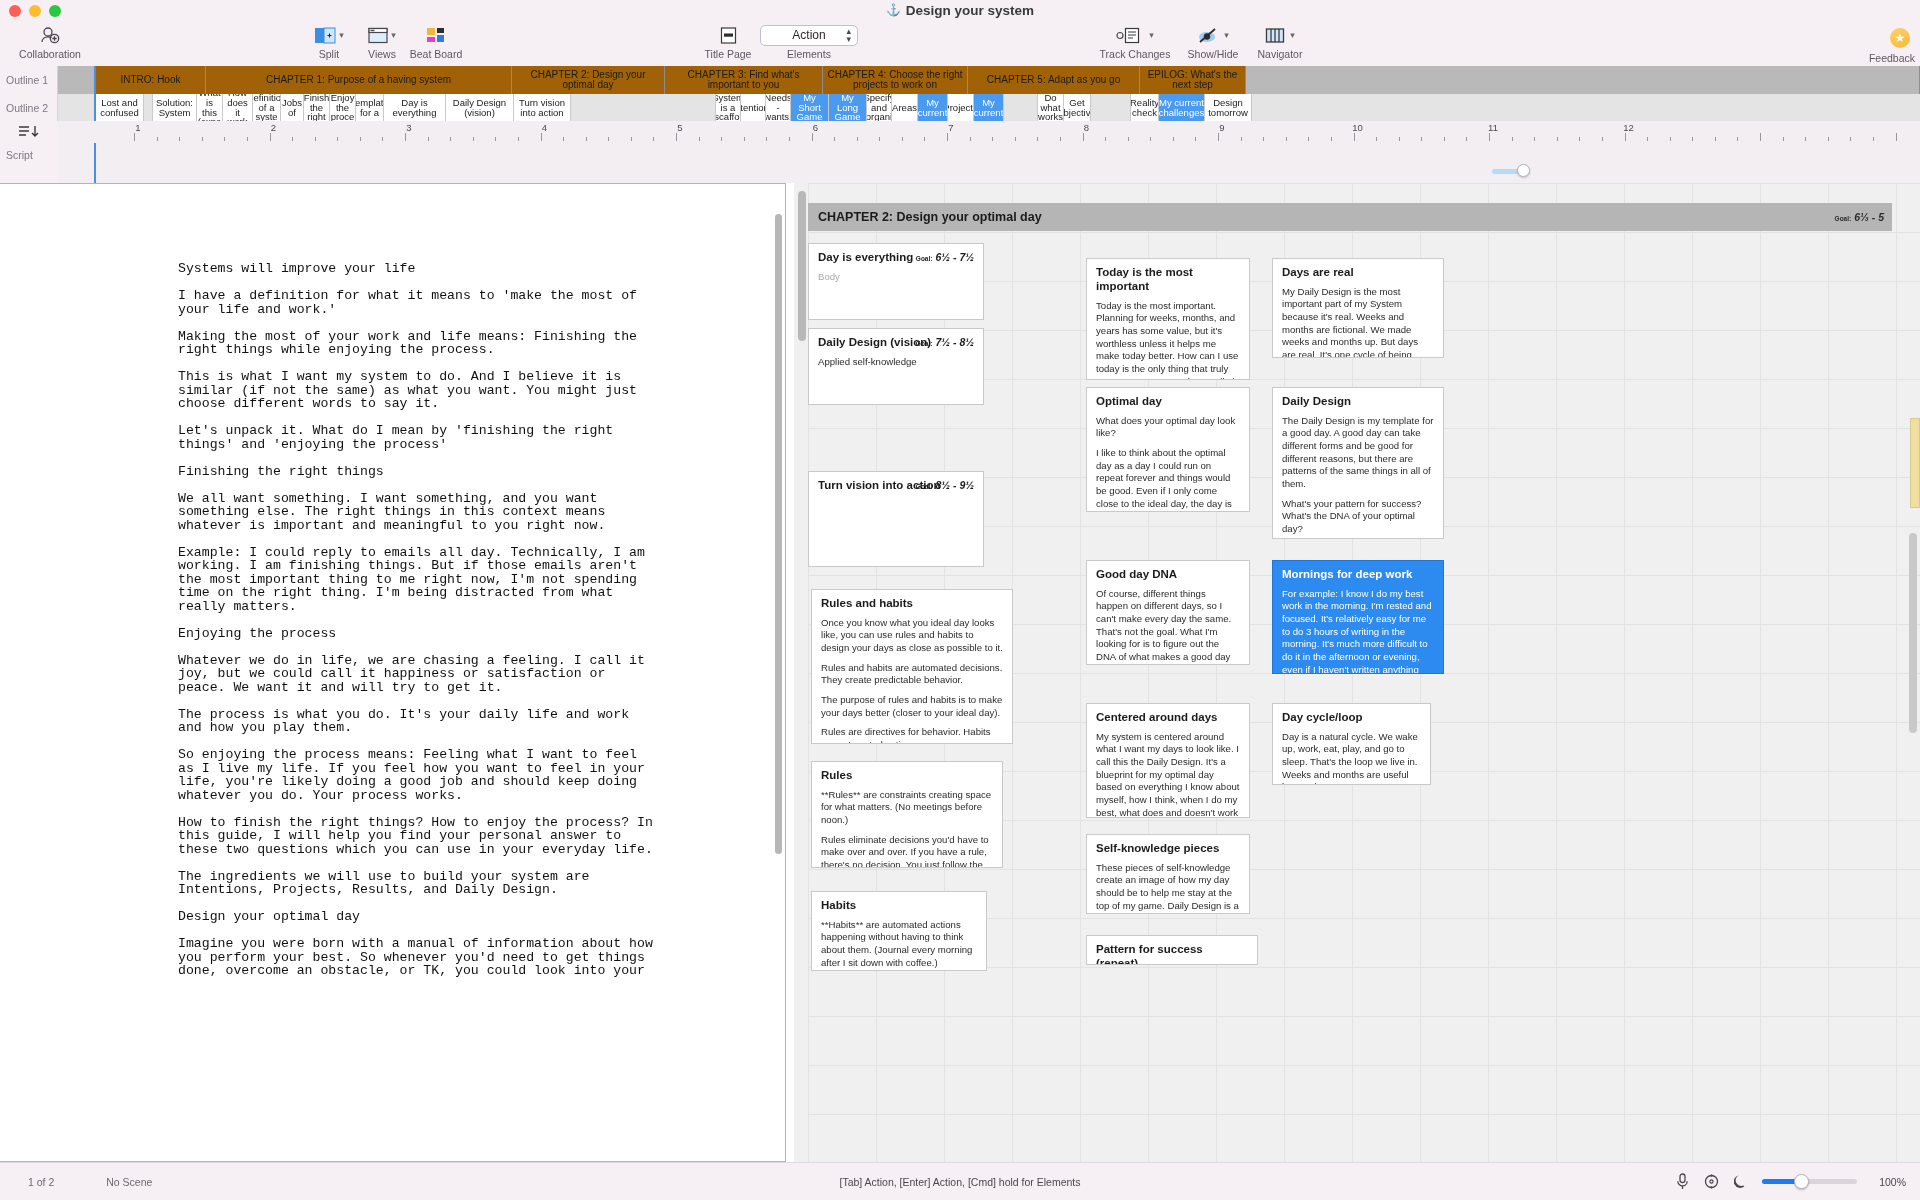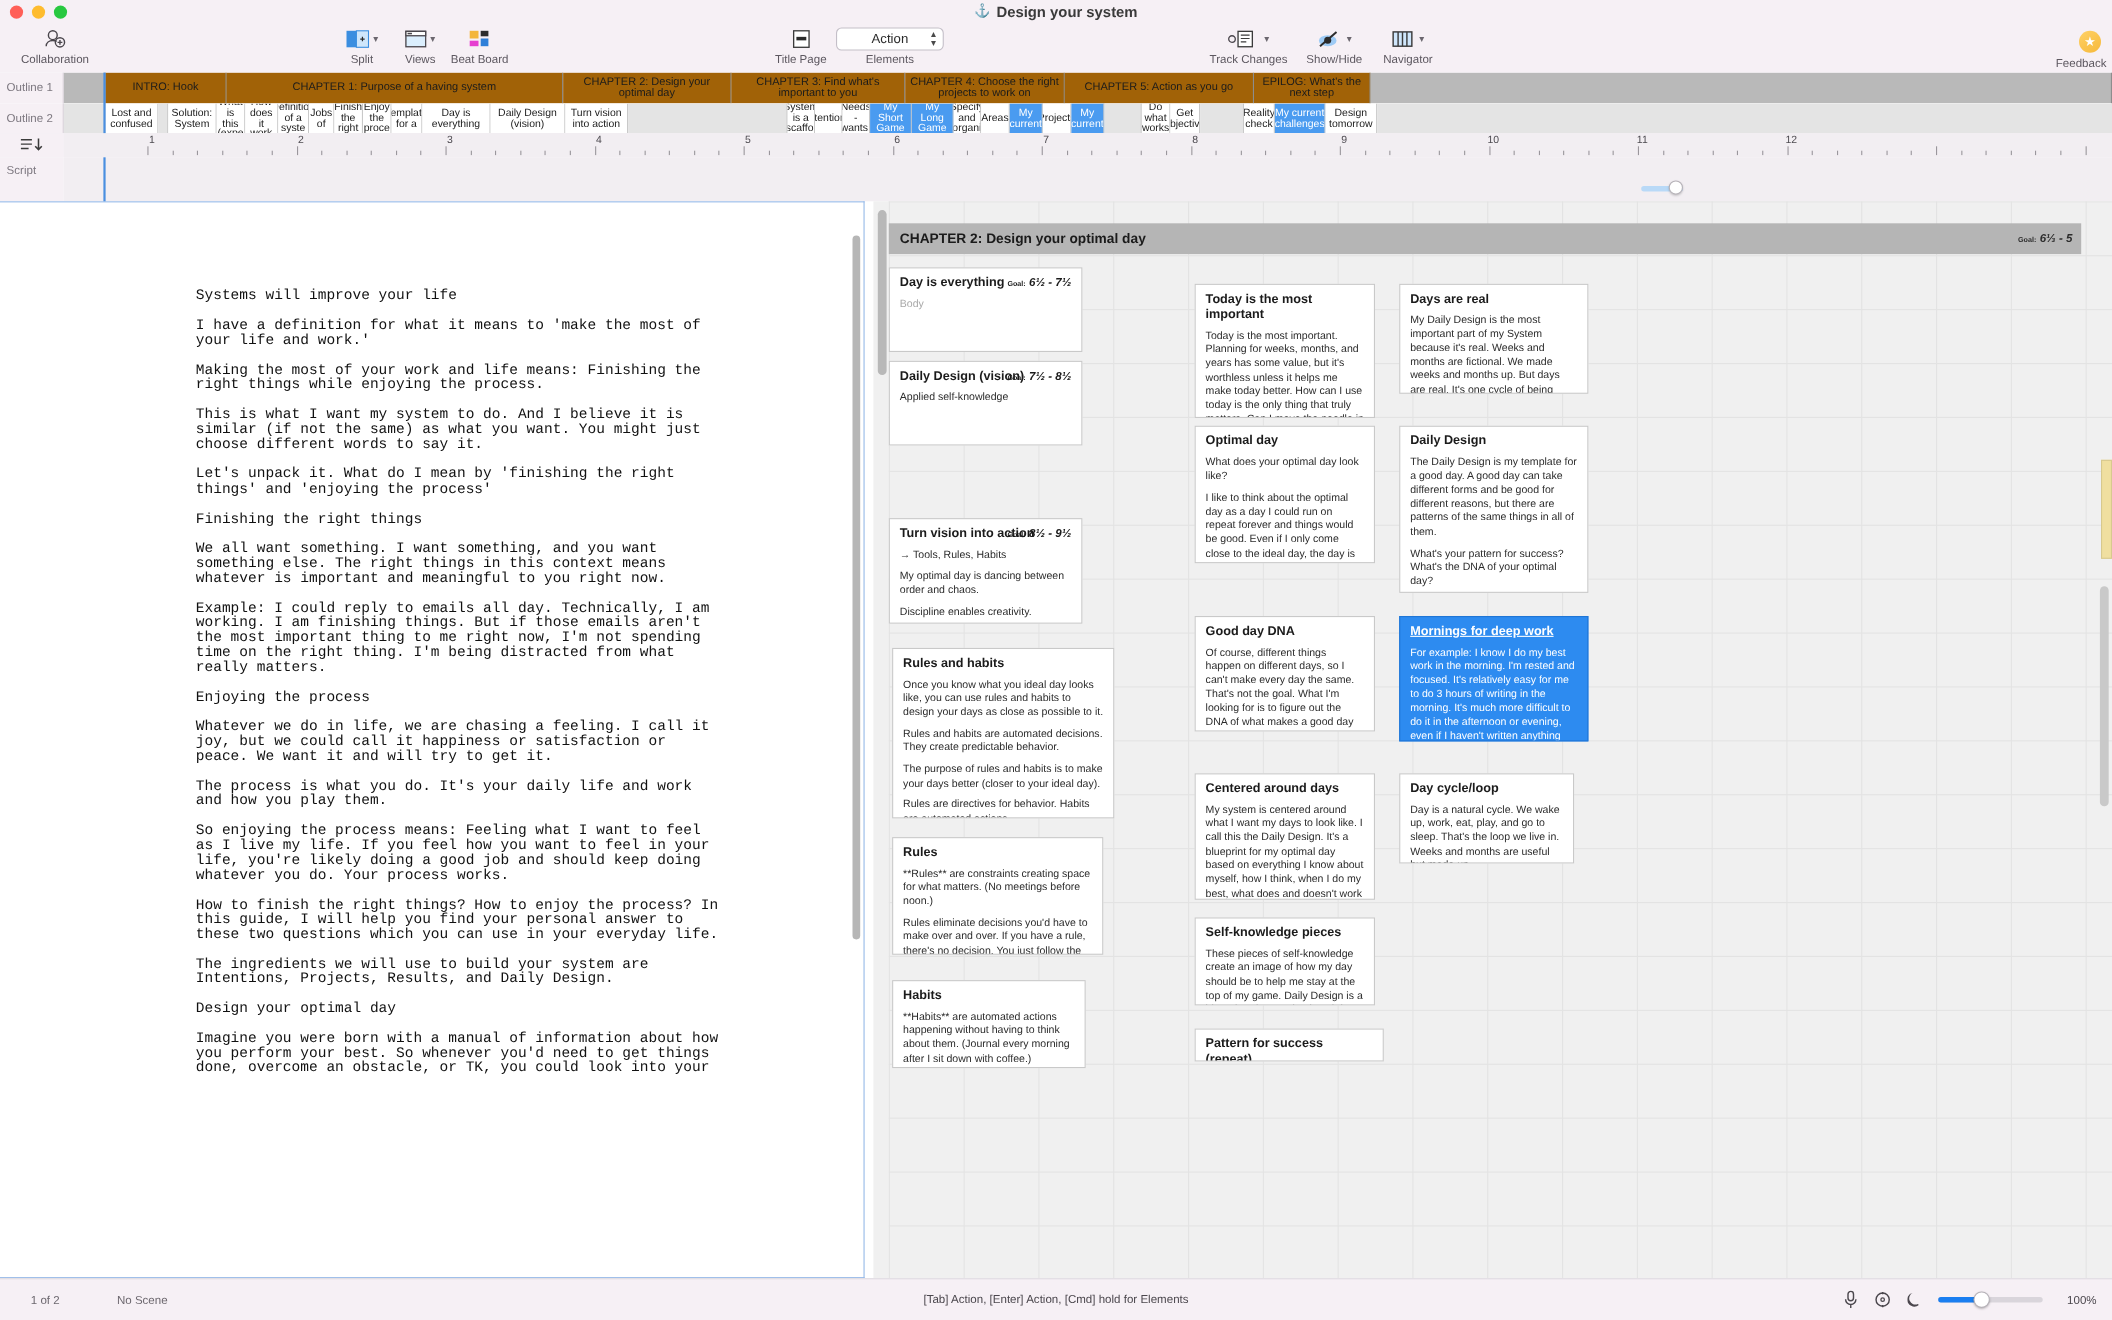--- a/index.html
+++ b/index.html
@@ -135,21 +135,21 @@
     font-size: 10.5px; color: #2c2c2c; display: flex; align-items: baseline; gap: 3px;
   }
   .chapter-goal .lbl { font-size: 6.5px; font-style: normal; font-weight: bold; }
 
   .card {
     position: absolute; background: #fff; border: 1px solid #c9c9c9;
     padding: 7px 9px; overflow: hidden;
   }
   .card.sel { background: #2d8bf0; border-color: #1f76d6; color: #fff; }
   .card-title { font-size: 11.5px; font-weight: bold; color: #1b1b1b; line-height: 1.2; }
-  .card.sel .card-title { color: #fff; text-decoration: underline; }
+  .card.sel .card-title { color: #fff; }
   .card-goal { position: absolute; right: 9px; top: 7px; font-style: italic; font-weight: bold;
     font-size: 10.5px; color: #1b1b1b; display: flex; align-items: baseline; gap: 3px; }
   .card-goal .lbl { font-size: 6.5px; font-style: normal; }
   .card-body { font-size: 9.6px; color: #2b2b2b; line-height: 1.32; margin-top: 6px; }
   .card.sel .card-body { color: #fff; }
   .card-body p { margin-bottom: 7px; }
   .card-body.placeholder { color: #a8a8a8; }
   .card-amber { position: absolute; right: 0; width: 10px; background: #f0dfa0; border: 1px solid #d8c98e; }
 
   
@@ -308,21 +308,21 @@
         <div class="ol-cell" style="width: 153px; min-width: 153px;">
           <span>CHAPTER 2: Design your optimal day</span>
         </div>
         <div class="ol-cell" style="width: 158px; min-width: 158px;">
           <span>CHAPTER 3: Find what's important to you</span>
         </div>
         <div class="ol-cell" style="width: 145px; min-width: 145px;">
           <span>CHAPTER 4: Choose the right projects to work on</span>
         </div>
         <div class="ol-cell" style="width: 172px; min-width: 172px;">
-          <span>CHAPTER 5: Action as you go</span>
+          <span>CHAPTER 5: Adapt as you go</span>
         </div>
         <div class="ol-cell" style="width: 106px; min-width: 106px;">
           <span>EPILOG: What's the next step</span>
         </div>
         <div class="ol-cell empty" style="width: 674px; min-width: 674px;">
           <span></span>
         </div>
       </div>
   </div>
   <div class="outline-row r2">
@@ -631,25 +631,20 @@
         <div class="card-body">
           <p>Applied self-knowledge</p>
         </div>
       </div>
       <div class="card" style="left: 14px; top: 288px; width: 176px; height: 96px;">
         <div class="card-title">Turn vision into action</div>
         <div class="card-goal">
           <span class="lbl">Goal:</span>
           <span>8½ - 9½</span>
         </div>
-        <div class="card-body">
-          <p>→ Tools, Rules, Habits</p>
-          <p>My optimal day is dancing between order and chaos.</p>
-          <p>Discipline enables creativity.</p>
-        </div>
       </div>
       <div class="card" style="left: 17px; top: 406px; width: 202px; height: 155px;">
         <div class="card-title">Rules and habits</div>
         <div class="card-body">
           <p>Once you know what you ideal day looks like, you can use rules and habits to design your days as close as possible to it.</p>
           <p>Rules and habits are automated decisions. They create predictable behavior.</p>
           <p>The purpose of rules and habits is to make your days better (closer to your ideal day).</p>
           <p>Rules are directives for behavior. Habits are automated actions.</p>
         </div>
       </div>

